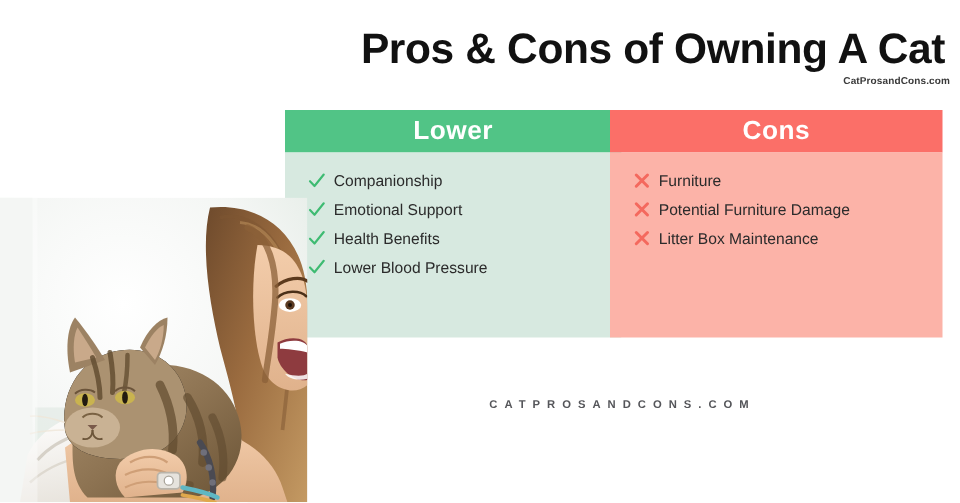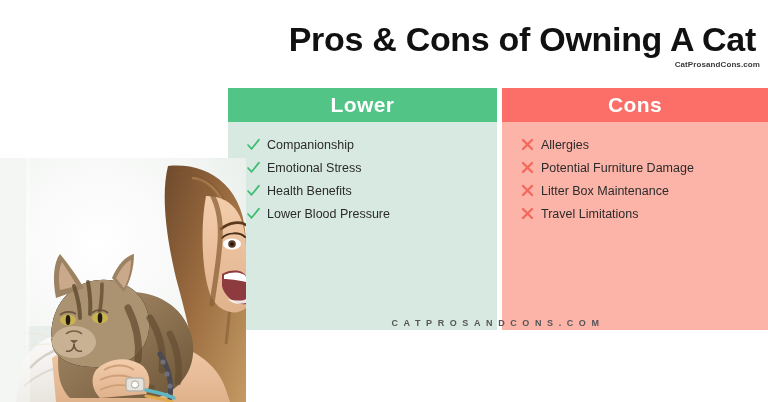--- a/index.html
+++ b/index.html
@@ -61,38 +61,38 @@
   .col {
     position: absolute;
     top: 0;
     height: 194px;
   }
   .col-pros {
     left: 0;
     width: 269px;
   }
   .col-cons {
-    left: 274px;
+    left: 260px;
     width: 266px;
   }
 
   .col-header {
     height: 34px;
     line-height: 34px;
     text-align: center;
     font-size: 21px;
     font-weight: bold;
     color: #ffffff;
     letter-spacing: 0.4px;
   }
   .col-pros .col-header { background: #51C486; }
   .col-cons .col-header { background: #FB6F68; }
 
   .col-body {
-    height: 208px;
+    height: 148px;
     padding-top: 11px;
     box-sizing: border-box;
   }
   .col-pros .col-body { background: #D7E9E0; }
   .col-cons .col-body { background: #FCB3A8; }
 
   .item {
     display: flex;
     align-items: center;
     height: 23px;
@@ -162,21 +162,21 @@
         </div>
 
 
 
         <div class="item">
           <span class="ico">
             <svg width="15" height="15" viewBox="0 0 15 15">
                 <path d="M2 8 L5.6 11.8 L13 2.6" fill="none" stroke="#3EBB72" stroke-width="1.7" stroke-linecap="round" stroke-linejoin="round"></path>
               </svg>
           </span>
-          <span class="item-label">Emotional Stress</span>
+          <span class="item-label">Emotional Support</span>
         </div>
 
         <div class="item">
           <span class="ico">
             <svg width="15" height="15" viewBox="0 0 15 15">
                 <path d="M2 8 L5.6 11.8 L13 2.6" fill="none" stroke="#3EBB72" stroke-width="1.7" stroke-linecap="round" stroke-linejoin="round"></path>
               </svg>
           </span>
           <span class="item-label">Health Benefits</span>
         </div>
@@ -196,21 +196,21 @@
     <div class="col col-cons">
       <div class="col-header">Cons</div>
       <div class="col-body">
 
         <div class="item">
           <span class="ico">
             <svg width="15" height="15" viewBox="0 0 15 15">
                 <path d="M3 3 L12 12 M12 3 L3 12" fill="none" stroke="#F4695E" stroke-width="2.4" stroke-linecap="round"></path>
               </svg>
           </span>
-          <span class="item-label">Allergies</span>
+          <span class="item-label">Furniture</span>
         </div>
 
 
         <div class="item">
           <span class="ico">
             <svg width="15" height="15" viewBox="0 0 15 15">
                 <path d="M3 3 L12 12 M12 3 L3 12" fill="none" stroke="#F4695E" stroke-width="2.4" stroke-linecap="round"></path>
               </svg>
           </span>
           <span class="item-label">Potential Furniture Damage</span>
@@ -218,28 +218,20 @@
 
         <div class="item">
           <span class="ico">
             <svg width="15" height="15" viewBox="0 0 15 15">
                 <path d="M3 3 L12 12 M12 3 L3 12" fill="none" stroke="#F4695E" stroke-width="2.4" stroke-linecap="round"></path>
               </svg>
           </span>
           <span class="item-label">Litter Box Maintenance</span>
         </div>
 
-        <div class="item">
-          <span class="ico">
-            <svg width="15" height="15" viewBox="0 0 15 15">
-                <path d="M3 3 L12 12 M12 3 L3 12" fill="none" stroke="#F4695E" stroke-width="2.4" stroke-linecap="round"></path>
-              </svg>
-          </span>
-          <span class="item-label">Travel Limitations</span>
-        </div>
 
 
       </div>
     </div>
 
   </div>
 
   <div class="footer">CATPROSANDCONS.COM</div>
 
   <div class="photo">

